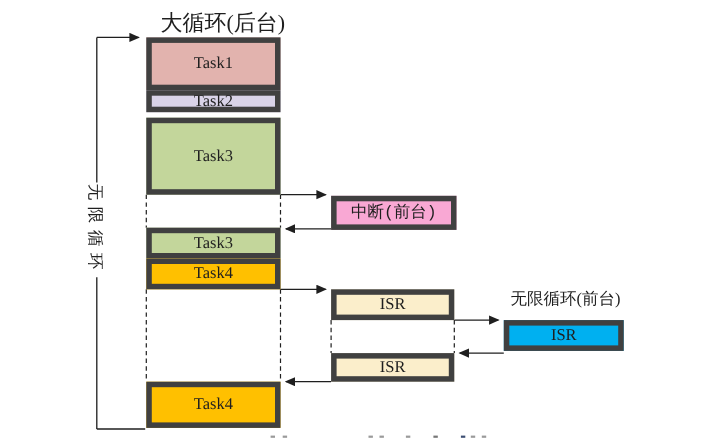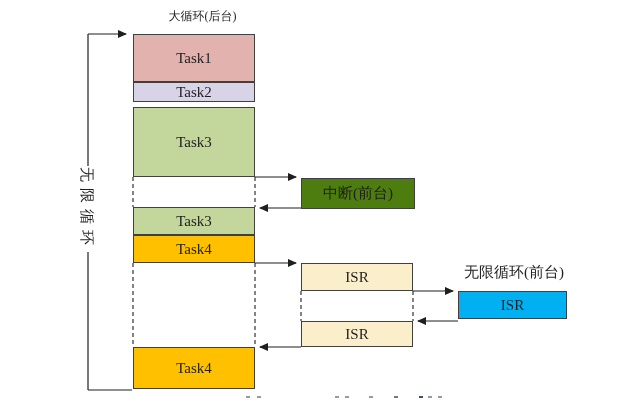--- a/index.html
+++ b/index.html
@@ -2,36 +2,36 @@
 <html><head>
 <meta charset="utf-8">
 <style>
   html,body{margin:0;padding:0;background:#ffffff;}
   .canvas{
     position:relative;width:641px;height:405px;background:#ffffff;overflow:hidden;
     font-family:"Liberation Serif","DejaVu Serif",serif;color:#1f1f1f;
   }
   .lines{position:absolute;left:0;top:0;width:641px;height:405px;}
   .box{
-    position:absolute;box-sizing:border-box;border:1px solid #404040;
+    position:absolute;box-sizing:border-box;border:5px solid #404040;
     display:flex;align-items:center;justify-content:center;
     font-size:15px;line-height:1;color:#1f1f1f;
   }
   .t1{left:133px;top:34px;width:122px;height:48px;background:#e2b3ae;}
   .t2{left:133px;top:82px;width:122px;height:20px;background:#d9d3e8;}
   .t3a{left:133px;top:107px;width:122px;height:70px;background:#c3d69b;}
   .t3b{left:133px;top:207px;width:122px;height:28px;background:#c3d69b;}
   .t4a{left:133px;top:235px;width:122px;height:28px;background:#ffc000;}
   .t4b{left:133px;top:347px;width:122px;height:42px;background:#ffc000;}
-  .intr{left:301px;top:178px;width:114px;height:31px;background:#4d7c0f;}
+  .intr{left:301px;top:178px;width:114px;height:31px;background:#f9a8d4;font-family:Liberation Mono, monospace;}
   .isr1{left:301px;top:263px;width:112px;height:28px;background:#fbeecb;}
   .isr2{left:301px;top:321px;width:112px;height:26px;background:#fbeecb;}
   .nisr{left:458px;top:291px;width:109px;height:28px;background:#00b0f0;}
   .title{
-    position:absolute;text-align:center;font-size:12px;line-height:1.2;color:#1f1f1f;
+    position:absolute;text-align:center;font-size:20px;line-height:1.2;color:#1f1f1f;
   }
   .bg-title{left:140px;top:9px;width:125px;}
   .nested-title{left:443px;top:263px;width:142px;font-size:15px;}
   .loop-label{
     position:absolute;left:86px;top:209px;white-space:nowrap;
     transform:translate(-50%,-50%) rotate(90deg);
     font-size:15px;letter-spacing:6px;color:#1f1f1f;
   }
   .frag{position:absolute;top:396px;height:2px;width:4px;background:#9a9a9a;}
 </style>

